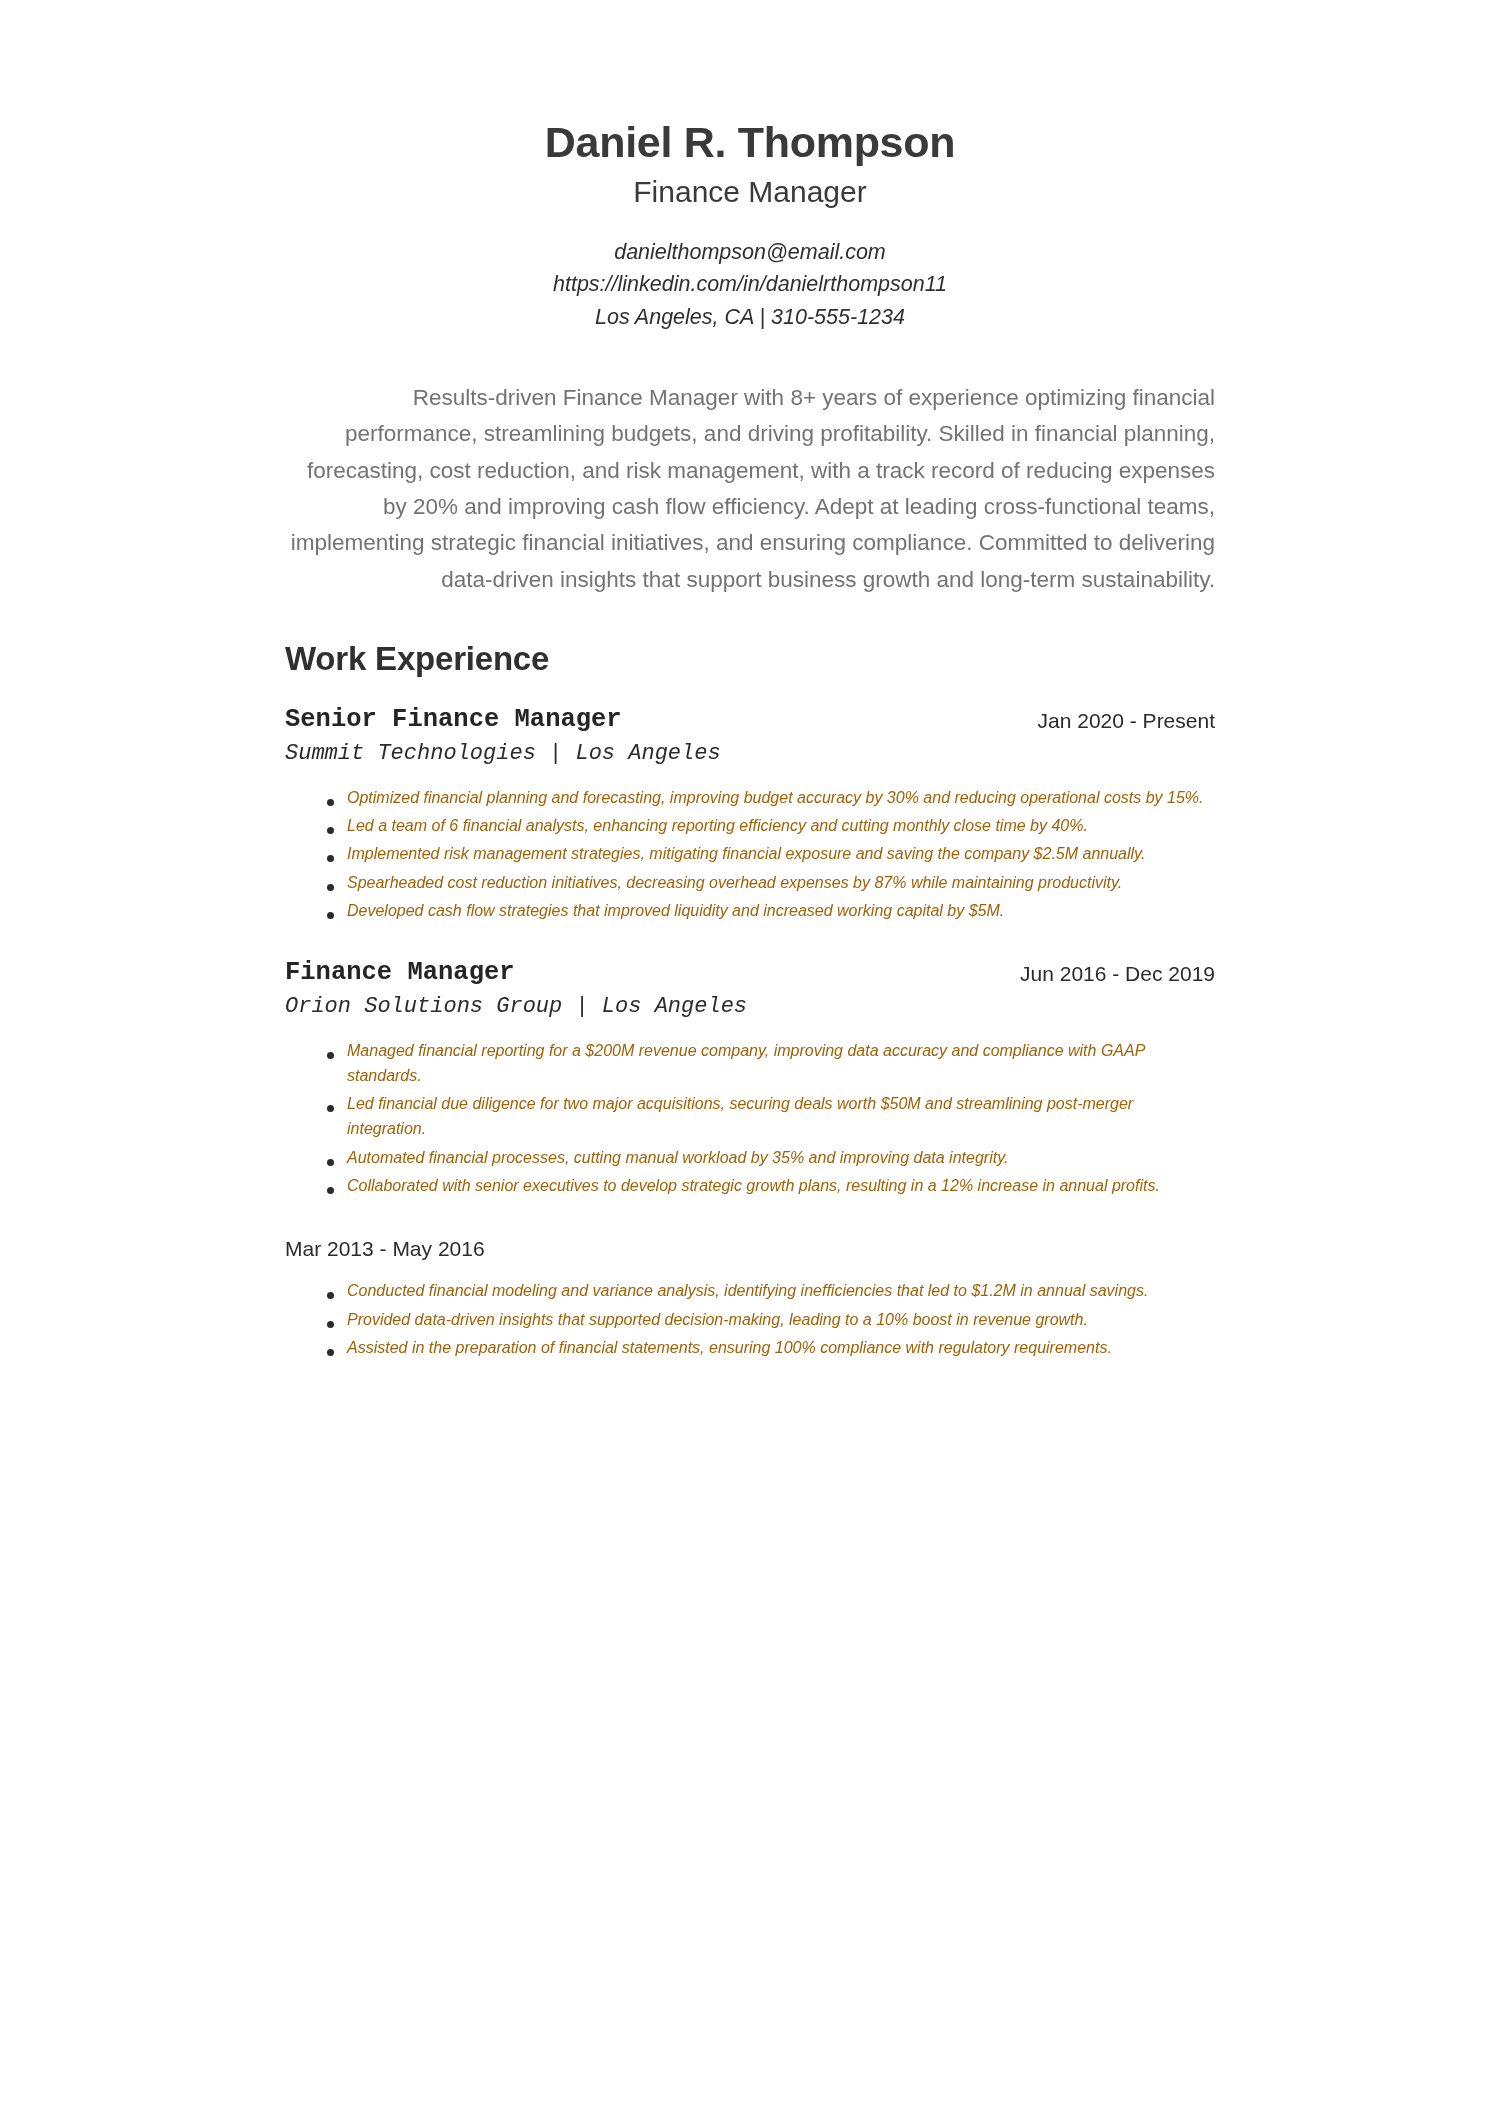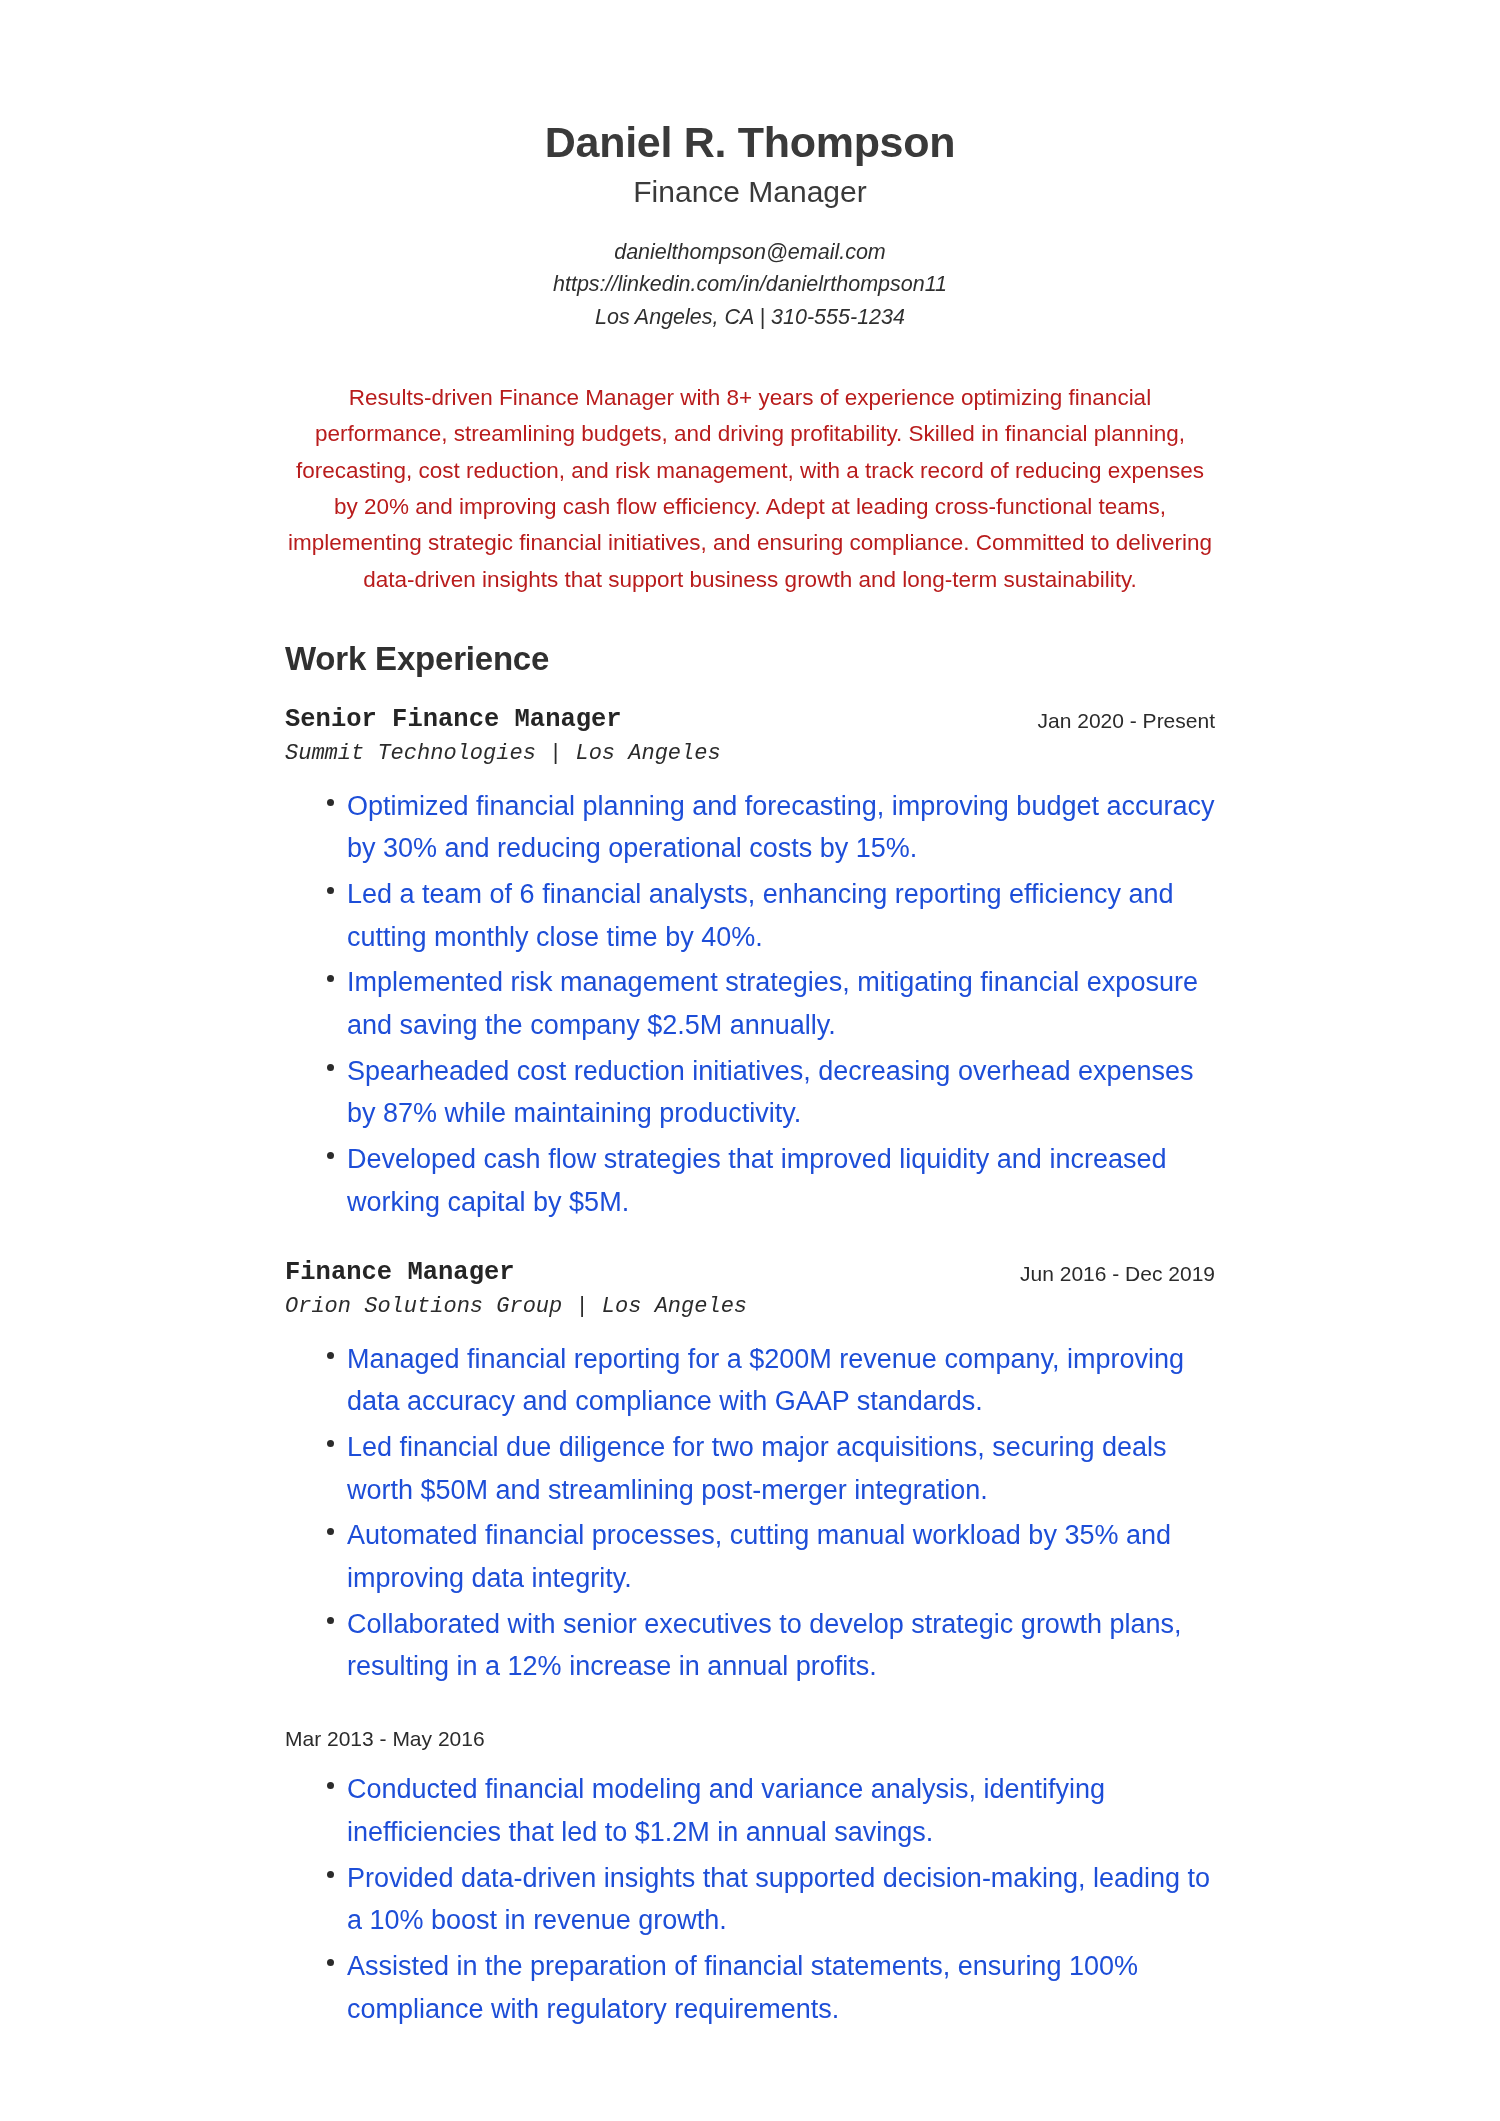--- a/index.html
+++ b/index.html
@@ -42,22 +42,22 @@
   .contact-line {
     font-size: 21.5px;
     font-style: italic;
     color: #2f2f2f;
     line-height: 1.52;
   }
   
   .summary {
     font-size: 22.5px;
     line-height: 1.62;
-    color: #b91c1c;
-    text-align: center;
+    color: #737373;
+    text-align: right;
     margin: 0 0 42px 0;
   }
   
   .section-title {
     font-size: 33px;
     font-weight: bold;
     color: #303030;
     margin: 0 0 26px 0;
     letter-spacing: -0.2px;
   }
@@ -99,25 +99,26 @@
     white-space: nowrap;
     padding-top: 3px;
   }
   .bullets {
     list-style: none;
     margin: 16px 0 0 0;
     padding: 0;
   }
   .bullets li {
     position: relative;
-    font-size: 27px;
+    font-size: 16px;
     line-height: 1.58;
-    color: #1d4ed8;
+    color: #a16207;
     padding-left: 62px;
     margin-bottom: 3px;
+    font-style: italic;
   }
   .bullets li::before {
     content: "";
     position: absolute;
     left: 42px;
     top: 14px;
     width: 7px;
     height: 7px;
     border-radius: 50%;
     background: #2b2b2b;

